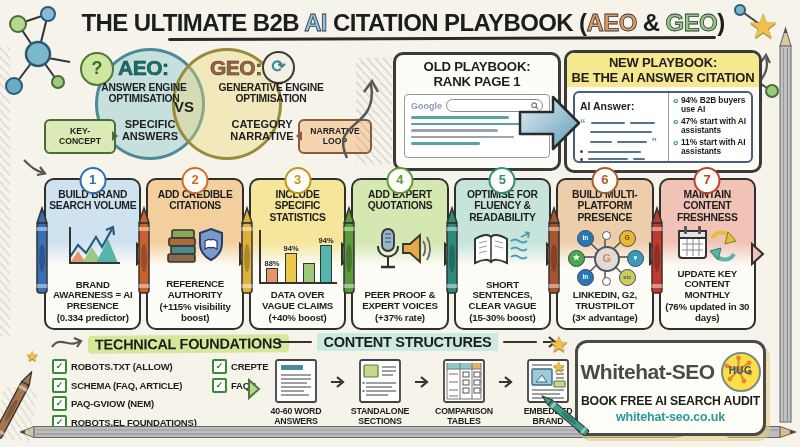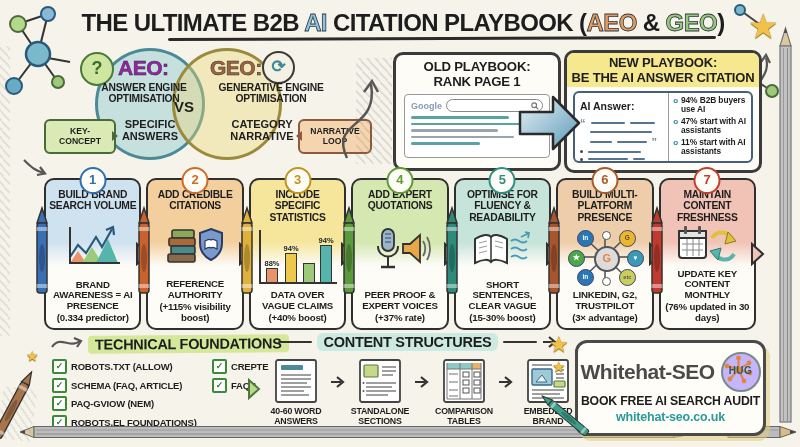--- a/index.html
+++ b/index.html
@@ -17,21 +17,21 @@
   .title .geo{color:#9bc97a;}
   .title-underline{top:37px;left:168px;width:548px;height:3px;background:#2a2a2a;border-radius:3px;transform:rotate(-0.2deg);}
 
   
   .vcirc{border-radius:50%;}
   .vcirc.l{left:95px;top:48px;width:104px;height:106px;background:rgba(128,196,206,0.40);border:3px solid #4a8a96;}
   .vcirc.r{left:172px;top:48px;width:104px;height:106px;background:rgba(236,216,120,0.40);border:3px solid #9a8a3a;}
   .qicon{left:80px;top:52px;width:30px;height:30px;border-radius:50%;background:#cfe6a0;border:2.5px solid #4a7a3a;
     text-align:center;line-height:28px;font-weight:bold;font-size:18px;color:#3a6a2a;}
   .abbr{font-weight:bold;font-size:21px;letter-spacing:-0.5px;-webkit-text-stroke:0.5px #233;}
-  .abbr.aeo{left:118px;top:56px;color:#a21caf;}
+  .abbr.aeo{left:118px;top:56px;color:#0f766e;}
   .abbr.geo{left:210px;top:56px;color:#a8623a;}
   .refresh{left:262px;top:51px;width:29px;height:29px;border-radius:50%;background:#f4f0e2;border:2.5px solid #3a3a3a;
     text-align:center;line-height:27px;font-size:17px;font-weight:bold;color:#3a8a9a;}
   .vname{font-size:10.3px;font-weight:bold;line-height:11px;text-align:center;letter-spacing:-0.2px;}
   .vname.l{left:88px;top:82px;width:112px;}
   .vname.r{left:208px;top:82px;width:126px;}
   .vs{left:174px;top:98px;font-size:15px;font-weight:bold;}
   .trait{font-size:11px;font-weight:bold;line-height:12px;text-align:center;}
   .trait.l{left:100px;top:118px;width:100px;}
   .trait.r{left:212px;top:118px;width:100px;}
@@ -111,33 +111,33 @@
   
   .tf-head{left:88px;top:335px;background:#d5e89a;border-radius:4px;padding:1px 7px;font-size:14.5px;font-weight:bold;
     letter-spacing:-0.3px;transform:rotate(-0.4deg);}
   .checklist{left:52px;top:359px;width:222px;display:flex;flex-wrap:wrap;}
   .chk{display:flex;align-items:center;gap:4px;margin-bottom:3.5px;}
   .chk .box{width:11px;height:11px;border:2px solid #3a8a3a;border-radius:2px;background:#fff;flex:none;
     color:#2a7a2a;font-size:9px;font-weight:bold;line-height:10px;text-align:center;}
   .chk .lb{font-size:9.5px;font-weight:bold;letter-spacing:-0.2px;white-space:nowrap;}
   .cs-headrow{left:278px;top:333px;width:280px;display:flex;align-items:center;gap:5px;}
   .cs-dash{height:2.5px;background:#333;border-radius:2px;flex:1;}
-  .cs-head{background:#cdeae2;border-radius:6px;padding:1px 7px;font-size:14.5px;font-weight:bold;letter-spacing:-0.3px;white-space:nowrap;}
+  .cs-head{background:#cdeae2;border-radius:0;padding:1px 7px;font-size:14.5px;font-weight:bold;letter-spacing:-0.3px;white-space:nowrap;}
   .docs{left:266px;top:358px;display:flex;align-items:flex-start;gap:4px;}
   .docitem{width:60px;display:flex;flex-direction:column;align-items:center;}
   .doclab{font-size:8.8px;font-weight:bold;text-align:center;line-height:9.6px;margin-top:3px;letter-spacing:-0.2px;}
   .docarrow{margin-top:18px;}
   .gchev{left:247px;top:378px;}
 
   
   .brand{left:575px;top:340px;width:185px;height:90px;border:3px solid #4a4a4a;border-radius:12px;background:#fefdf7;
     box-shadow:4px 5px 0 rgba(225,205,125,0.55);display:flex;flex-direction:column;align-items:center;justify-content:center;gap:2px;z-index:4;}
   .bname-row{display:flex;align-items:center;gap:6px;}
   .bname{font-size:21px;font-weight:600;color:#4a4a4a;letter-spacing:-0.5px;}
-  .hug{position:relative;width:36px;height:36px;border-radius:50%;border:2.5px solid #7a8a8a;background:#c4b5fd;flex:none;}
+  .hug{position:relative;width:36px;height:36px;border-radius:50%;border:2.5px solid #7a8a8a;background:#fde047;flex:none;}
   .hug .hugtxt{position:absolute;left:0;top:11px;width:100%;text-align:center;font-size:10px;font-weight:bold;color:#2a5a5a;letter-spacing:0.5px;}
   .cta{font-size:12.3px;font-weight:bold;letter-spacing:-0.2px;}
   .url{font-size:12.5px;font-weight:bold;color:#2a9a9a;letter-spacing:-0.2px;}
   .star{color:#f2c14a;text-shadow:0 0 1px #8a6a1a,0 1px 1px #8a6a1a;}
   .star.s1{left:549px;top:332px;font-size:22px;}
   .star.s2{left:552px;top:358px;font-size:15px;}
 
   
   .hatch{background:repeating-linear-gradient(48deg,rgba(110,110,110,0.28) 0 2px,transparent 2px 6px);}
   .pencil-right{left:777px;top:26px;}

